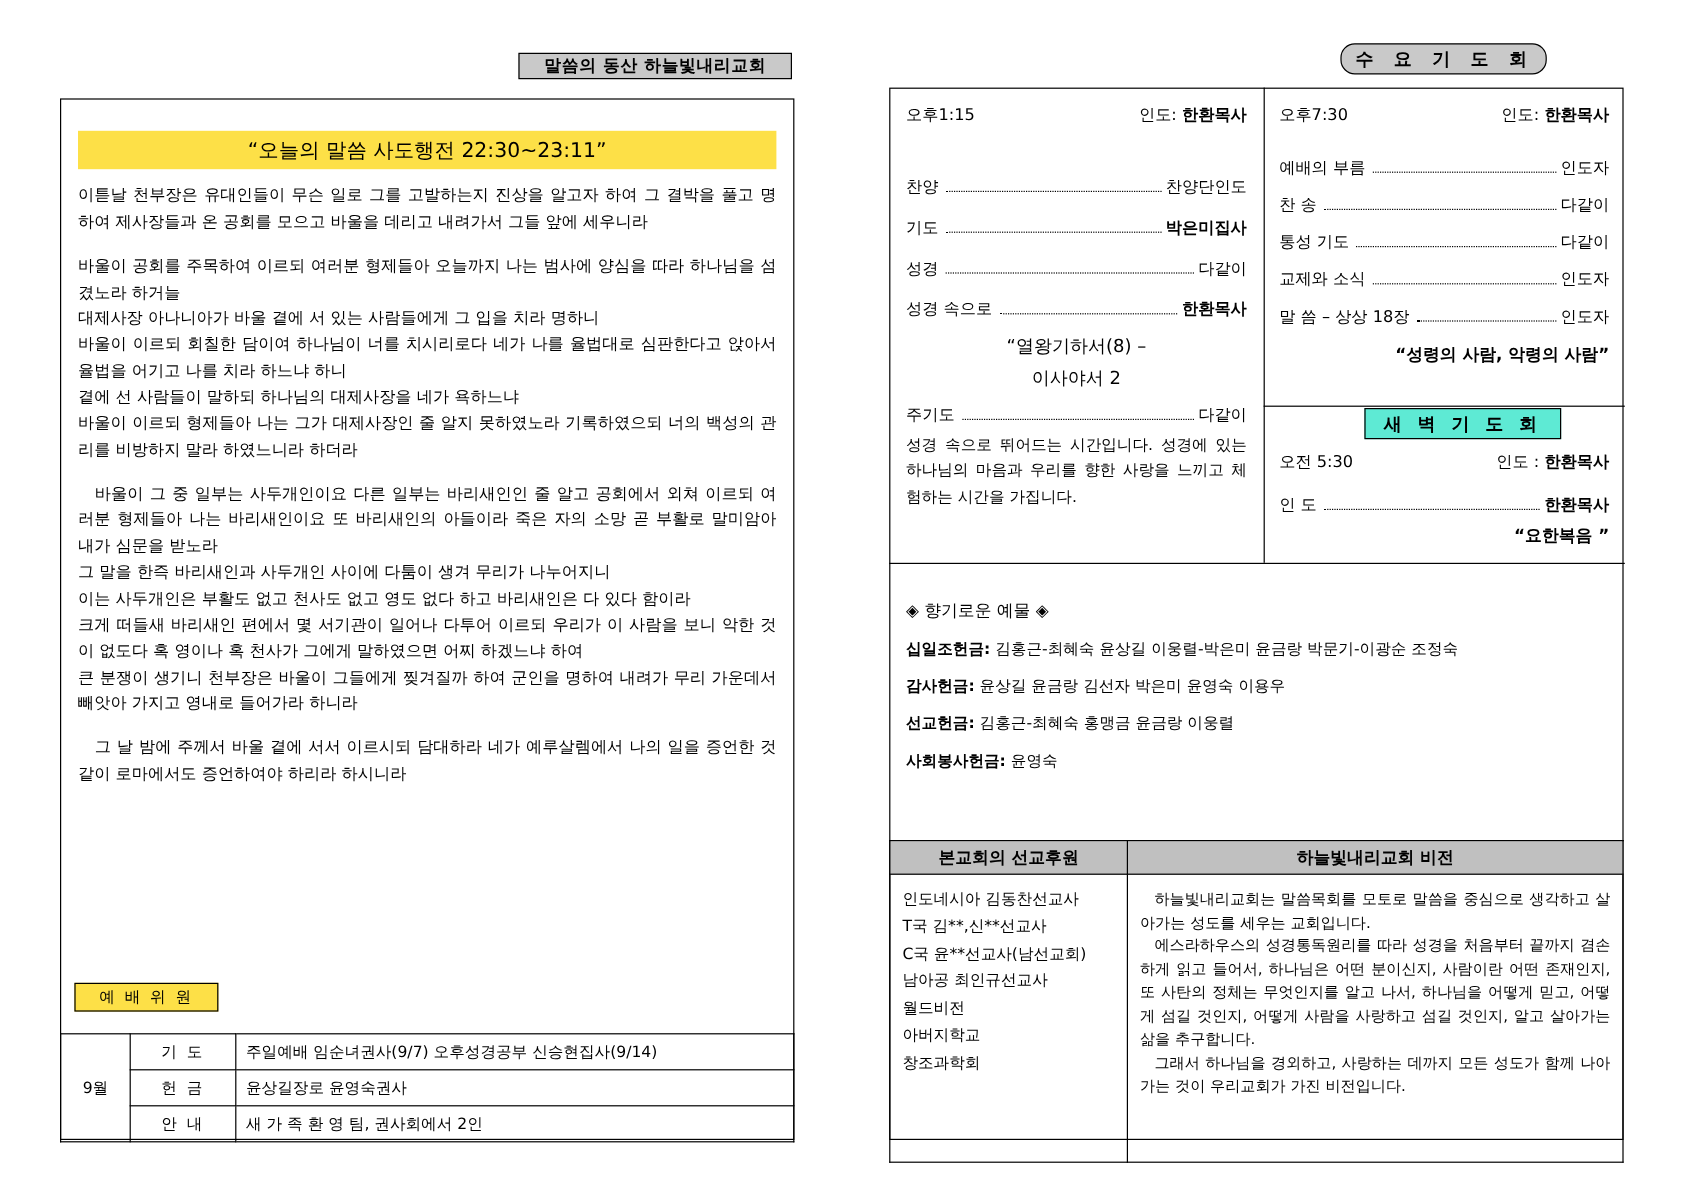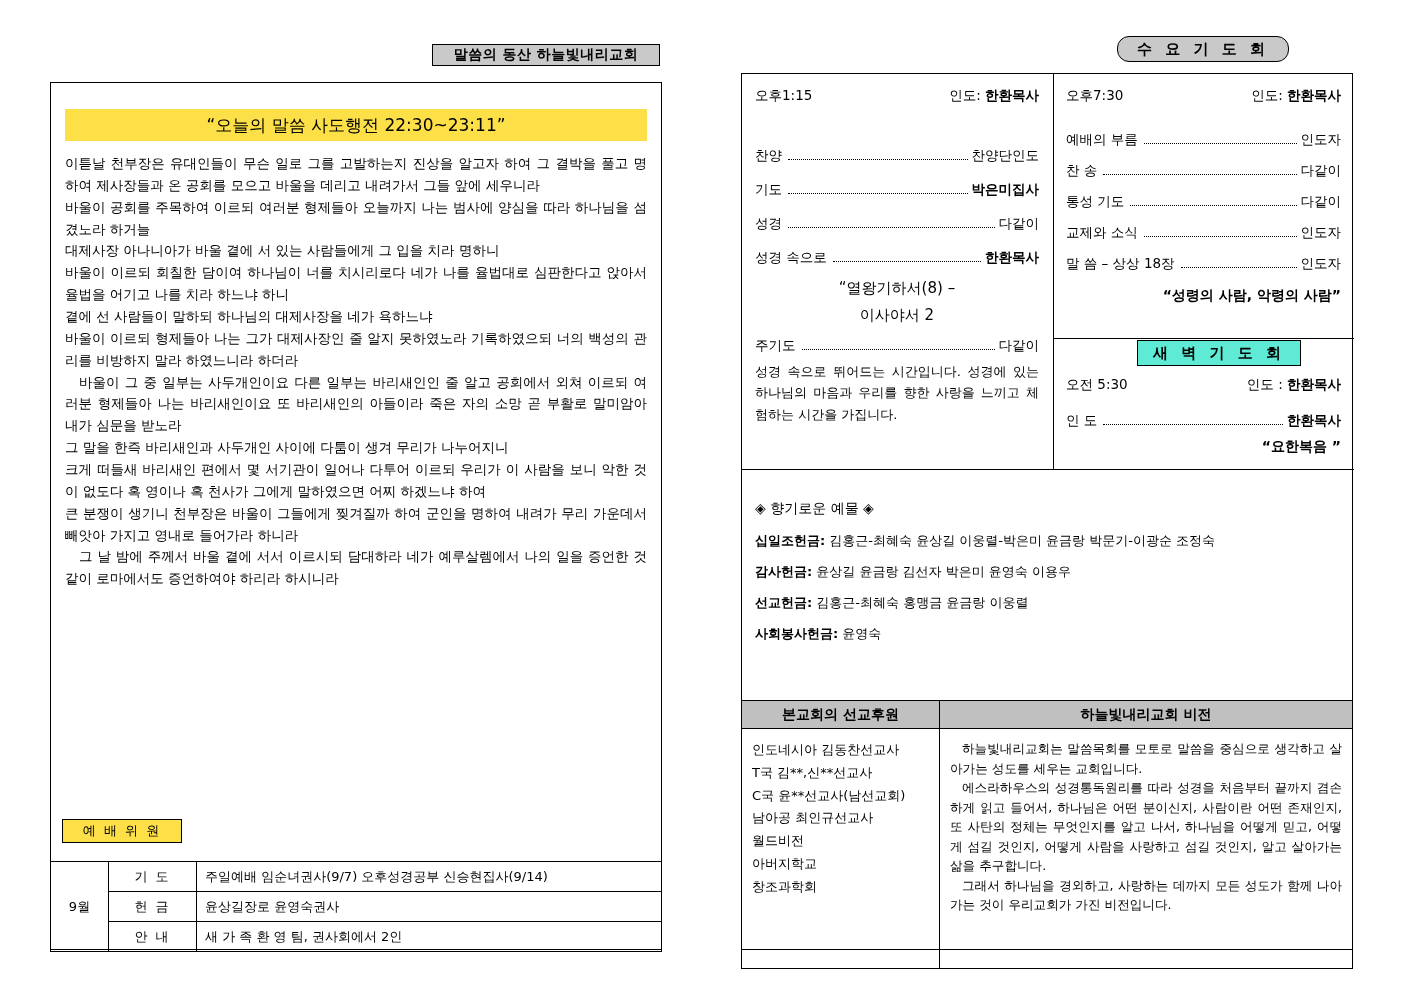--- a/index.html
+++ b/index.html
@@ -45,21 +45,21 @@
     font-size: 17px;
     margin: 0 0 12px 0;
   }
   .body-text {
     font-size: 13.5px;
     line-height: 1.62;
     text-align: justify;
     text-justify: inter-character;
   }
   .body-text p { margin: 0 0 0 0; }
-  .body-text p.gap { margin-top: 0; }
+  .body-text p.gap { margin-top: 15px; }
   .body-text p.indent { text-indent: 14px; }
 
   .worship-tag {
     position: absolute;
     left: 62px; top: 819px;
     width: 120px; height: 24px;
     border: 1px solid #000;
     display: flex; align-items: center; justify-content: center;
     font-size: 13px;
     background: #fde047;
@@ -84,21 +84,21 @@
   .pill {
     position: absolute;
     background: #c9c9c9;
     border: 1px solid #000;
     border-radius: 12px;
     display: flex; align-items: center; justify-content: center;
     font-size: 15px;
     font-weight: bold;
   }
   #pill-afternoon { left: 795px; top: 36px; width: 222px; height: 26px; letter-spacing: 1px; }
-  #pill-wed { left: 1117px; top: 36px; width: 172px; height: 26px; letter-spacing: 4px; }
+  #pill-wed { left: 1117px; top: 36px; width: 172px; height: 26px; letter-spacing: 4px; font-family: Liberation Mono, monospace; }
 
   .right-outer {
     position: absolute;
     left: 741px; top: 73px;
     width: 612px; height: 877px;
     border: 1px solid #000;
   }
   .sep-v {
     position: absolute;
     left: 1053px; top: 73px;
@@ -190,20 +190,21 @@
     <div class="verse-title">“오늘의 말씀 사도행전 22:30~23:11”</div>
     <div class="body-text">
       <p>이튿날 천부장은 유대인들이 무슨 일로 그를 고발하는지 진상을 알고자 하여 그 결박을 풀고 명하여 제사장들과 온 공회를 모으고 바울을 데리고 내려가서 그들 앞에 세우니라</p>
       <p class="gap">바울이 공회를 주목하여 이르되 여러분 형제들아 오늘까지 나는 범사에 양심을 따라 하나님을 섬겼노라 하거늘</p>
       <p>대제사장 아나니아가 바울 곁에 서 있는 사람들에게 그 입을 치라 명하니</p>
       <p>바울이 이르되 회칠한 담이여 하나님이 너를 치시리로다 네가 나를 율법대로 심판한다고 앉아서 율법을 어기고 나를 치라 하느냐 하니</p>
       <p>곁에 선 사람들이 말하되 하나님의 대제사장을 네가 욕하느냐</p>
       <p>바울이 이르되 형제들아 나는 그가 대제사장인 줄 알지 못하였노라 기록하였으되 너의 백성의 관리를 비방하지 말라 하였느니라 하더라</p>
       <p class="gap indent">바울이 그 중 일부는 사두개인이요 다른 일부는 바리새인인 줄 알고 공회에서 외쳐 이르되 여러분 형제들아 나는 바리새인이요 또 바리새인의 아들이라 죽은 자의 소망 곧 부활로 말미암아 내가 심문을 받노라</p>
       <p>그 말을 한즉 바리새인과 사두개인 사이에 다툼이 생겨 무리가 나누어지니</p>
+      <p>이는 사두개인은 부활도 없고 천사도 없고 영도 없다 하고 바리새인은 다 있다 함이라</p>
       <p>크게 떠들새 바리새인 편에서 몇 서기관이 일어나 다투어 이르되 우리가 이 사람을 보니 악한 것이 없도다 혹 영이나 혹 천사가 그에게 말하였으면 어찌 하겠느냐 하여</p>
       <p>큰 분쟁이 생기니 천부장은 바울이 그들에게 찢겨질까 하여 군인을 명하여 내려가 무리 가운데서 빼앗아 가지고 영내로 들어가라 하니라</p>
       <p class="gap indent">그 날 밤에 주께서 바울 곁에 서서 이르시되 담대하라 네가 예루살렘에서 나의 일을 증언한 것 같이 로마에서도 증언하여야 하리라 하시니라</p>
     </div>
   </div>
 
   <div class="worship-tag">예 배 위 원</div>
 
   <table class="worship">
     <tbody>

